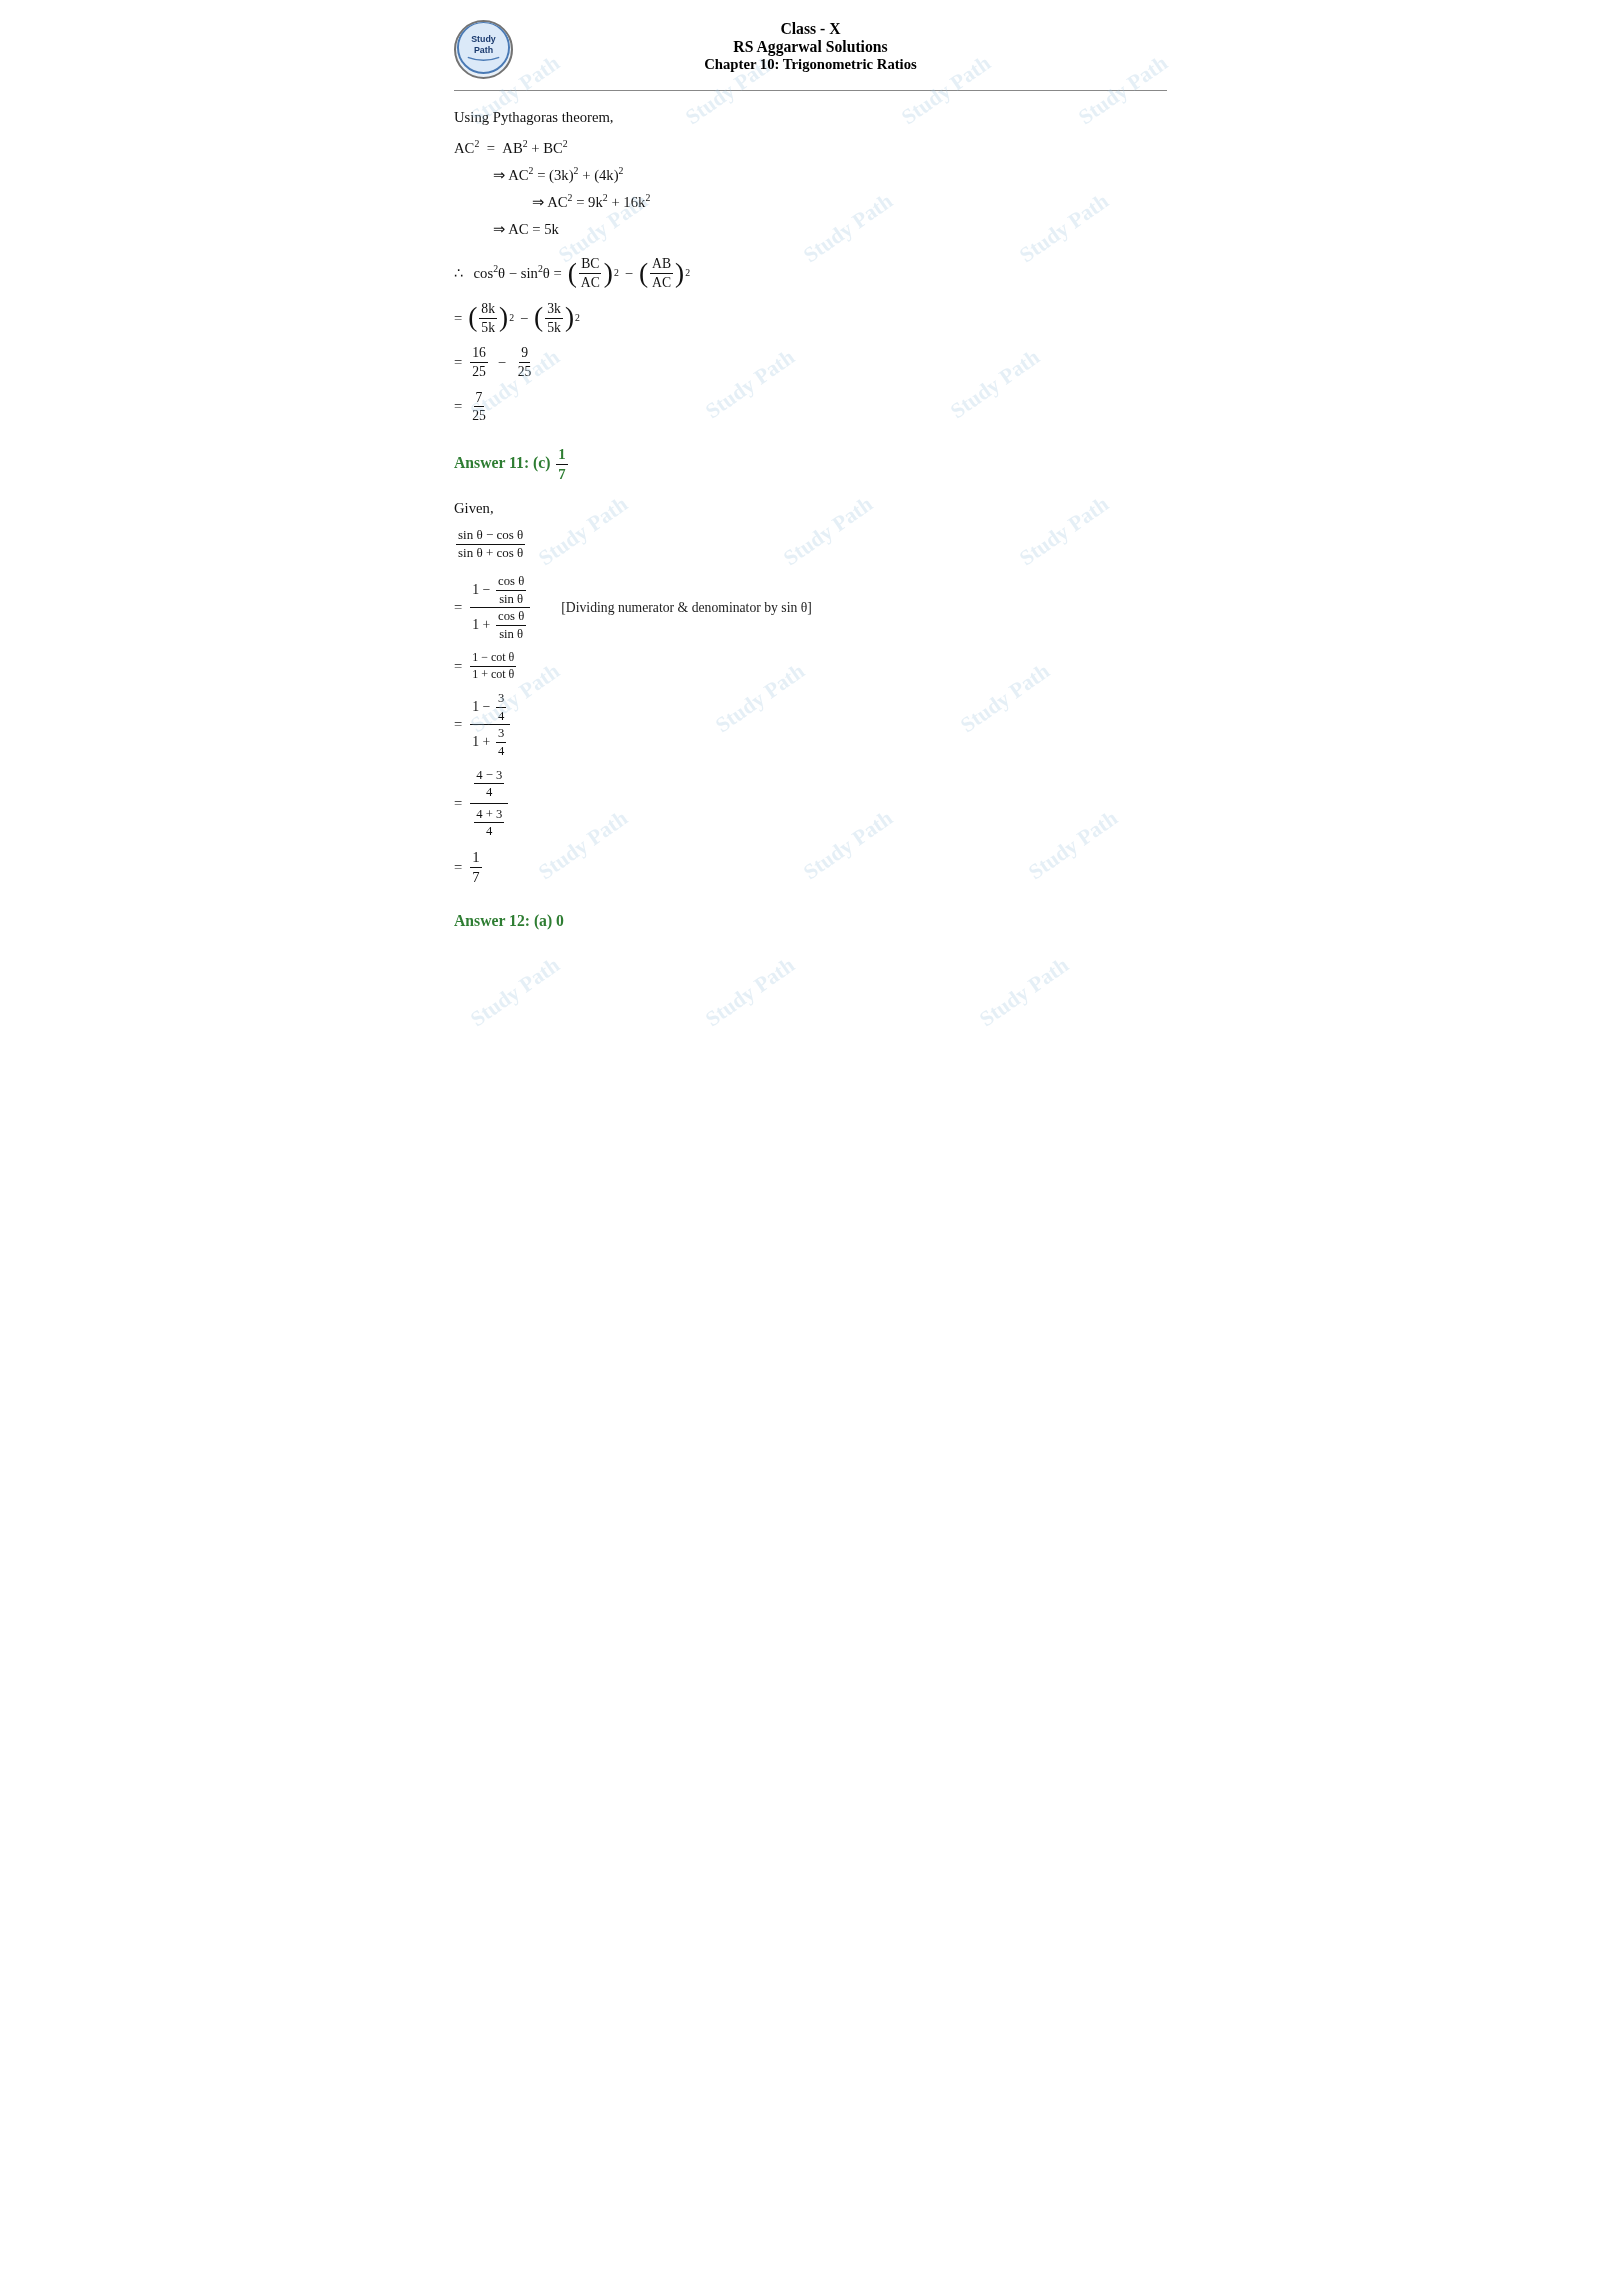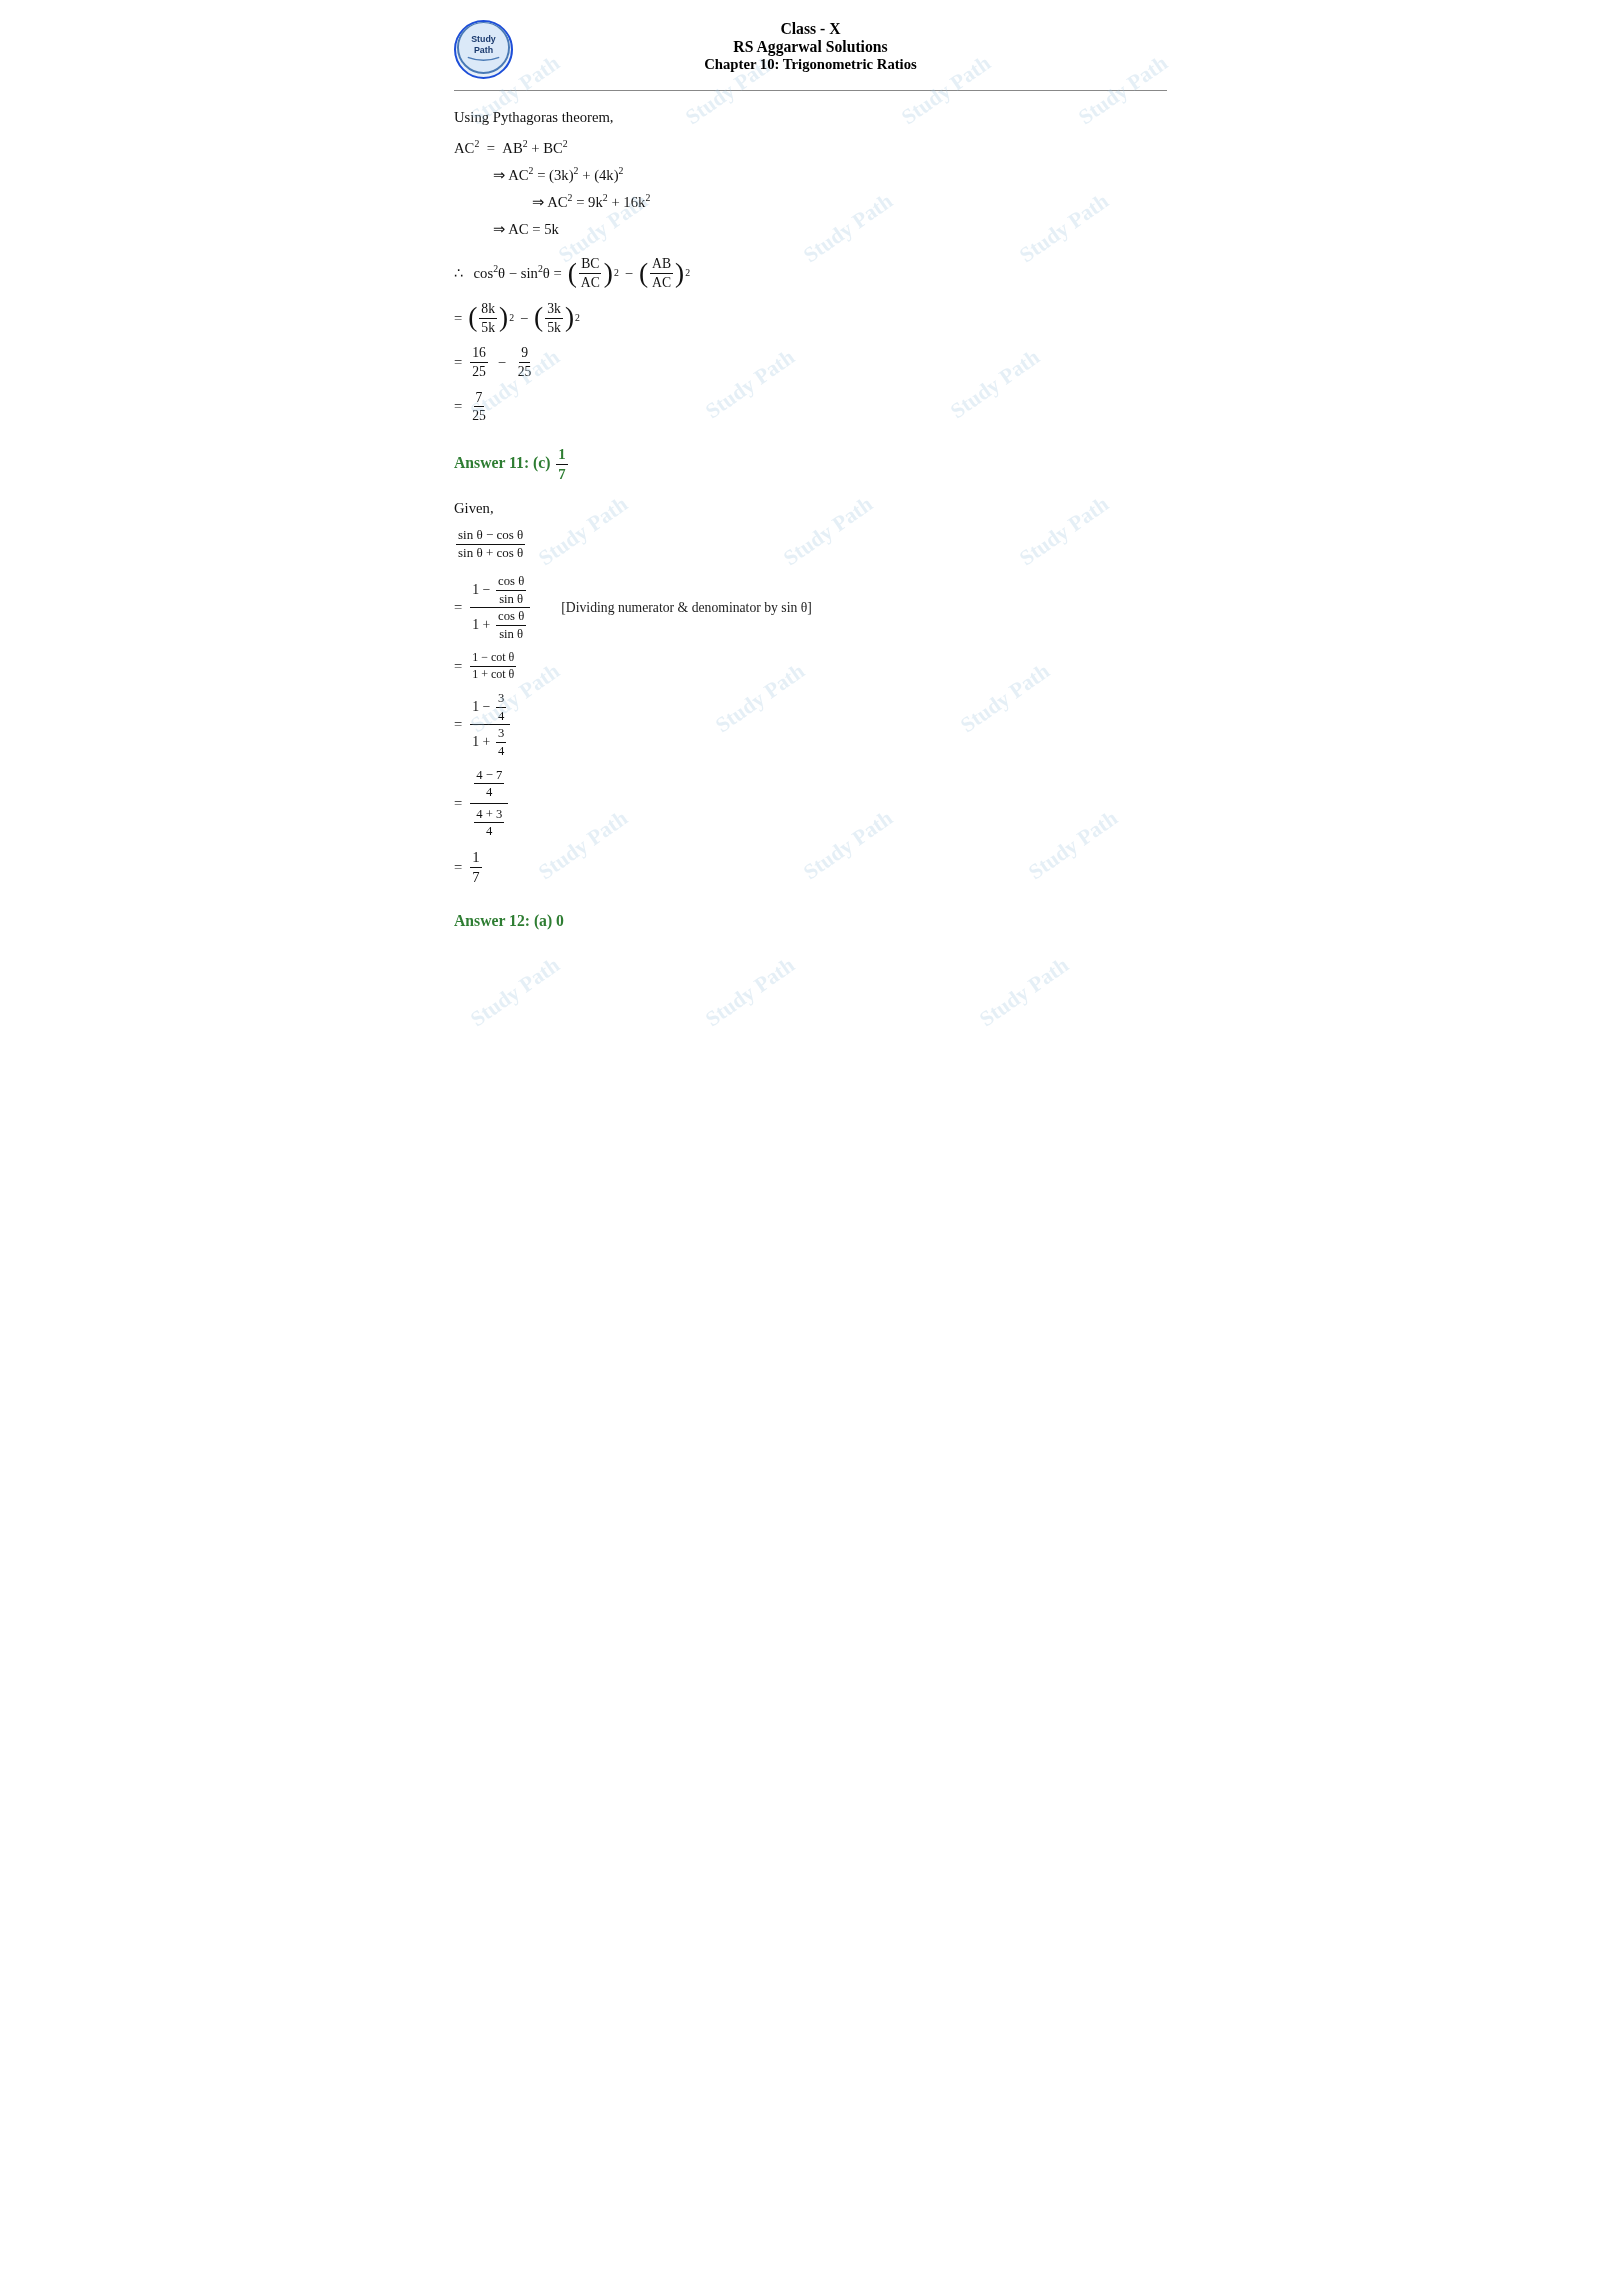--- a/index.html
+++ b/index.html
@@ -31,21 +31,21 @@
       left: 0;
       top: 0;
       width: 69px;
       height: 59px;
     }
     .logo-circle {
       width: 59px;
       height: 59px;
       border-radius: 50%;
       background: #e8f0f8;
-      border: 2px solid #1d4ed8;
+      border: 2px solid #737373;
       display: flex;
       align-items: center;
       justify-content: center;
       overflow: hidden;
     }
     .header-text {
       text-align: center;
     }
     .header-title-top {
       font-size: 15.7px;
@@ -337,21 +337,21 @@
         </span>
       </div>
     </div>
 
     <div style="margin-top:7.8px;">
       <div class="equals-row">
         <span style="margin-right:5.9px;">= </span>
         <span class="fraction" style="font-size:13.7px;">
           <span class="numer" style="display:flex;align-items:center;gap:3.9px; border-bottom: 1.5px solid #111; padding-bottom:2px;">
             <span class="fraction" style="font-size:12.7px;">
-                <span class="numer">4 − 7</span>
+                <span class="numer">4 − 3</span>
                 <span class="denom">4</span>
               </span>
           </span>
           <span class="denom" style="display:flex;align-items:center;gap:3.9px; padding-top:2px;">
             <span class="fraction" style="font-size:12.7px;">
                 <span class="numer">4 + 3</span>
                 <span class="denom">4</span>
               </span>
           </span>
         </span>

